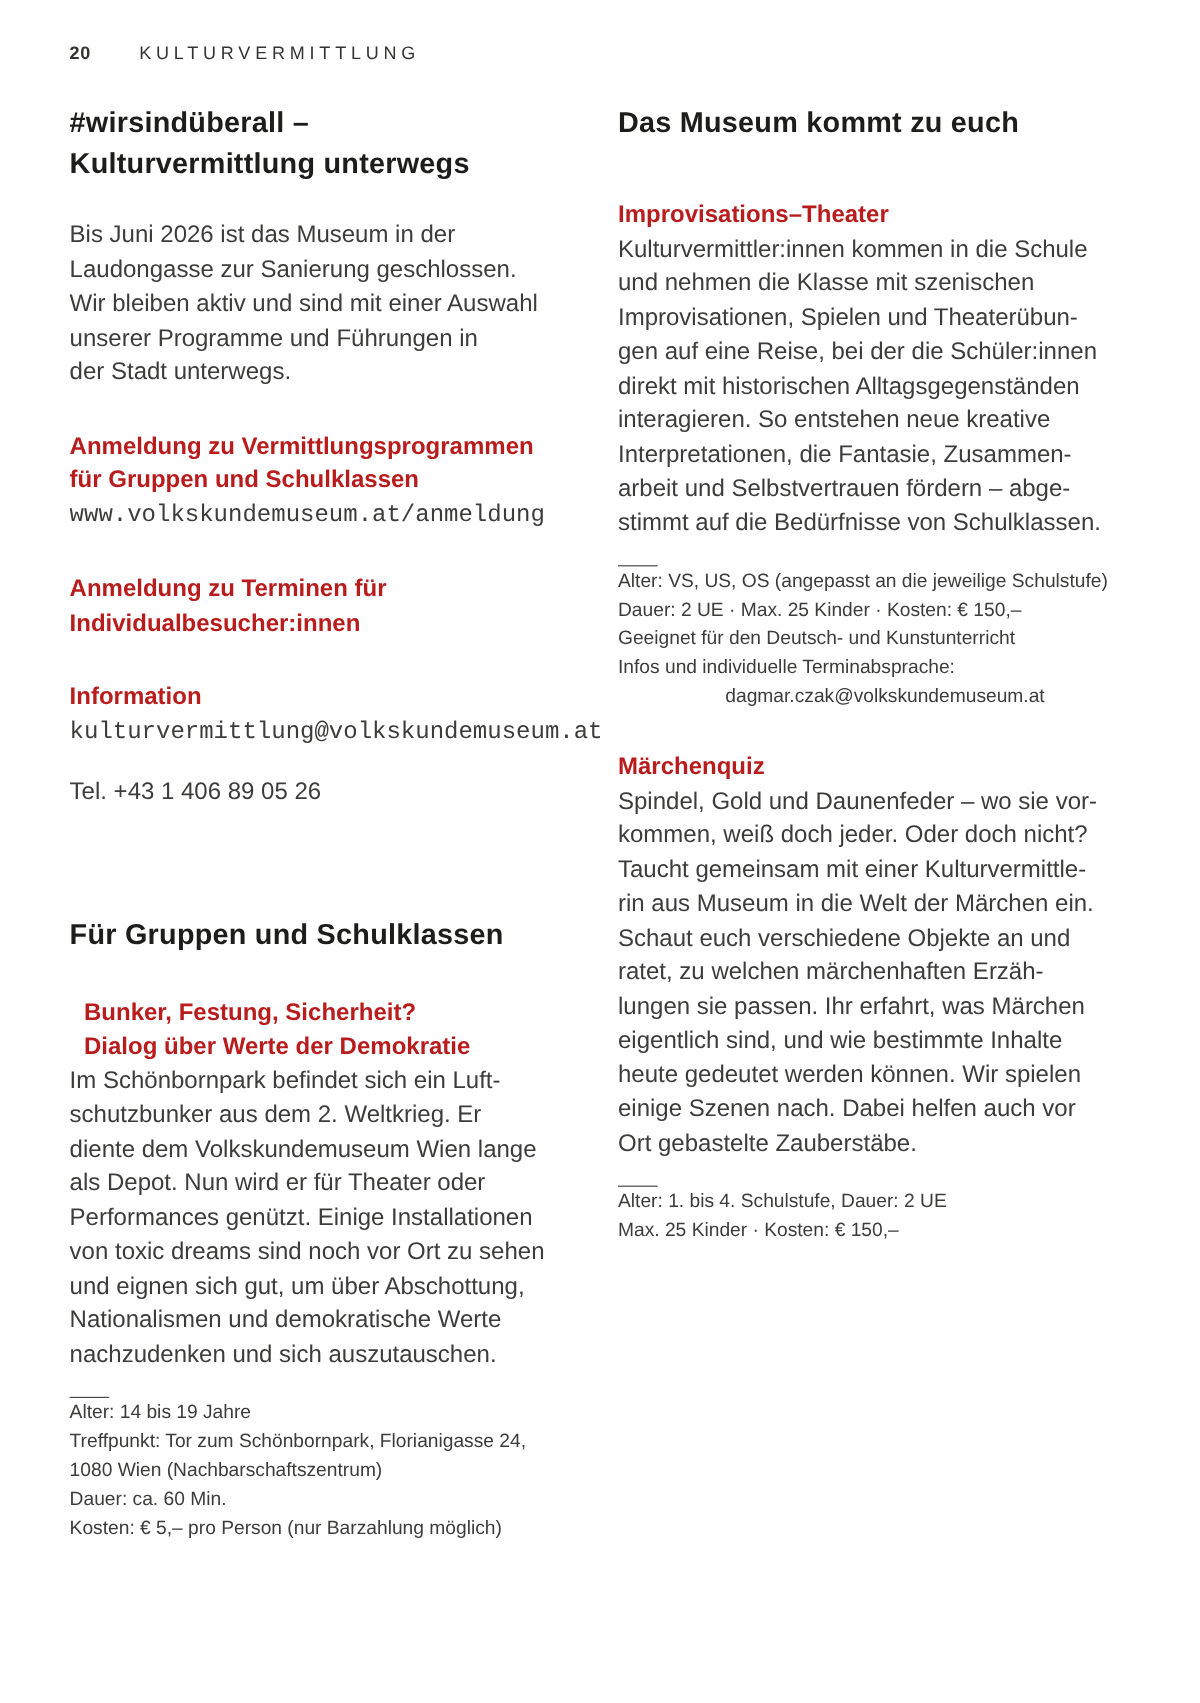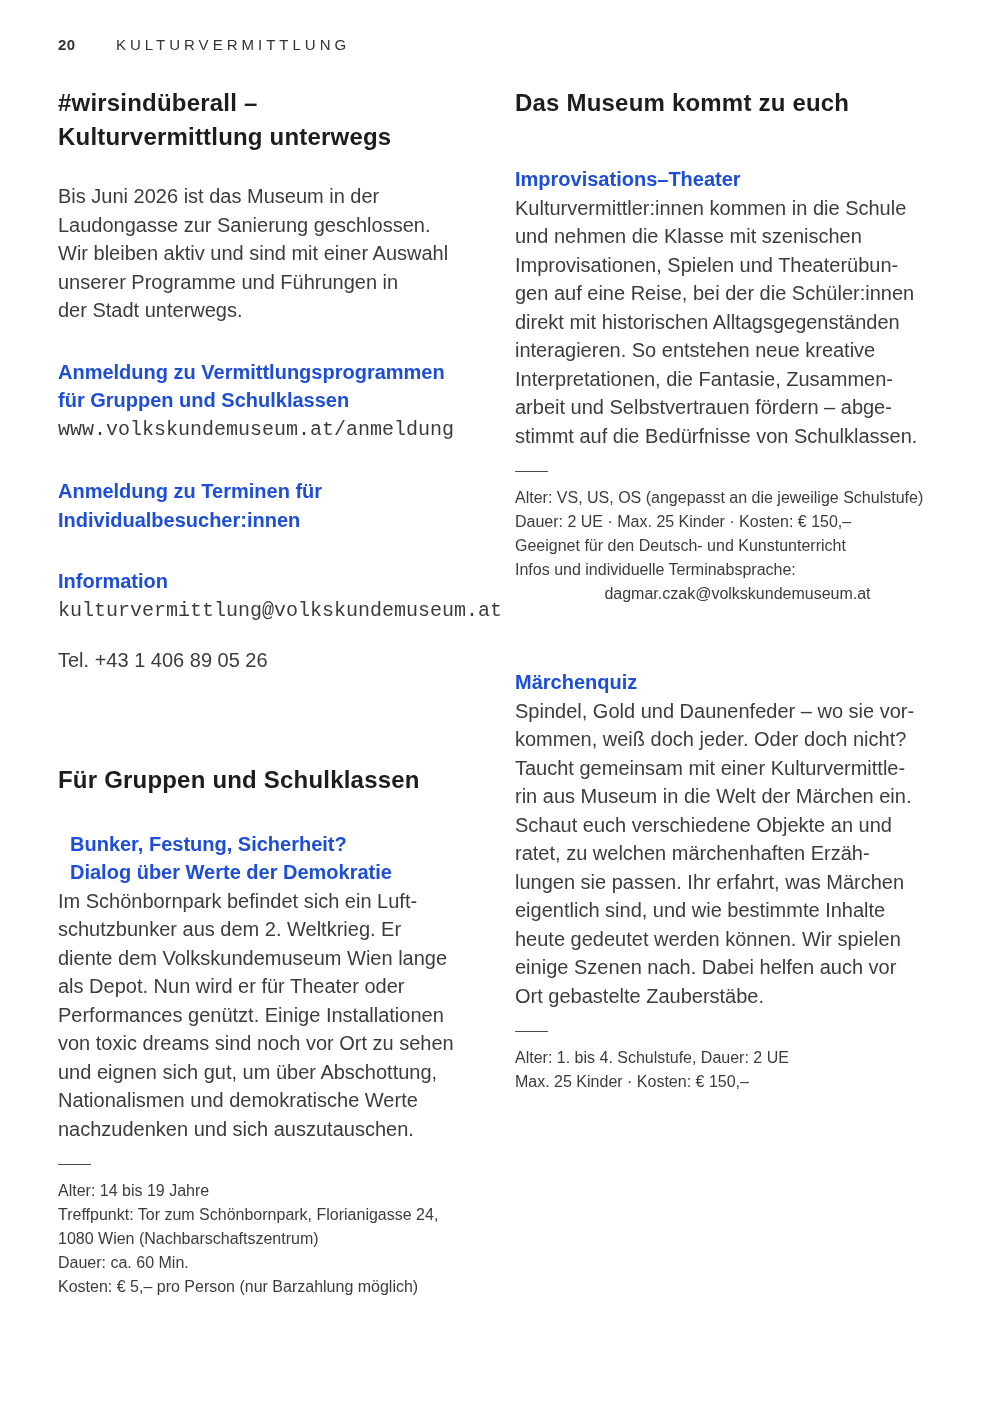--- a/index.html
+++ b/index.html
@@ -25,44 +25,44 @@
   .h1 {
     font-size: 24px; font-weight: 700; line-height: 34px;
     color: #1d1d1b; white-space: pre-line; letter-spacing: 0.2px;
   }
   .body-text {
     font-size: 20px; font-weight: 400; line-height: 28.5px;
     color: #3c3c3b; white-space: pre-line;
   }
   .bold-sub {
     font-size: 20px; font-weight: 700; line-height: 28.5px;
-    color: #1d4ed8; white-space: pre-line;
+    color: #b91c1c; white-space: pre-line;
   }
   .link-text {
     font-size: 20px; font-weight: 400; line-height: 28.5px;
     color: #3c3c3b; text-decoration: none; display: block;
   }
   .small-text {
     font-size: 16px; font-weight: 400; line-height: 24px;
     color: #3c3c3b; white-space: pre-line;
   }
   .rule { width: 33px; border-top: 1.5px solid #4a4a49; height: 0; }
 
   
   .mt-h1 { margin-top: 33px; }
   .mt-intro { margin-top: 28px; }
   .mt-group { margin-top: 33px; }
   .mt-url { margin-top: 1px; font-family: Liberation Mono, monospace; }
   .mt-phone { margin-top: 21px; }
   .mt-h2 { margin-top: 88px; }
   .mt-title { margin-top: 33px; margin-left: 12px; }
   .mt-rule { margin-top: 21px; }
-  .mt-details { margin-top: 14px; }
+  .mt-details { margin-top: 1px; }
   .mt-p1title { margin-top: 45px; }
-  .mt-p2title { margin-top: 62px; }
+  .mt-p2title { margin-top: 32px; }
 </style>
 </head>
 <body>
 
 <div class="page">
 
   <div class="page-header">
     <span class="page-number">20</span>
     <span class="section-label">KULTURVERMITTLUNG</span>
   </div>

